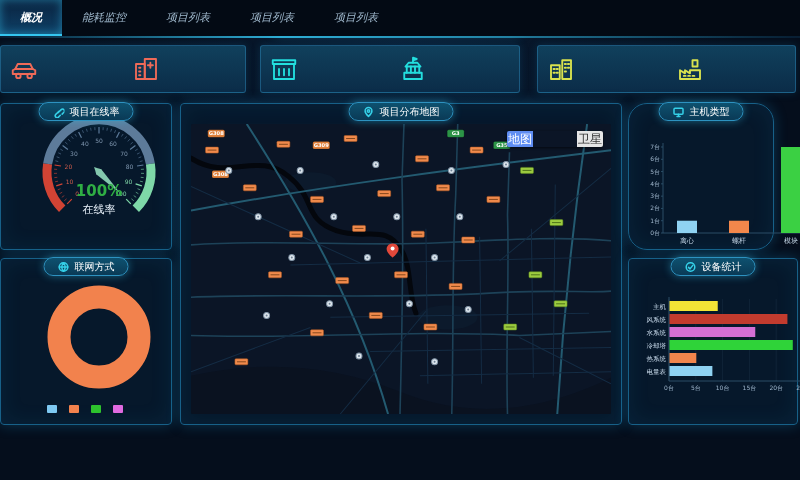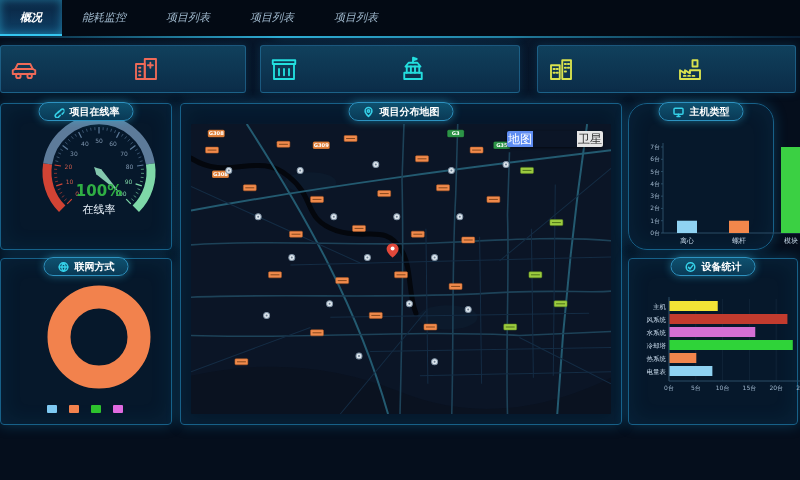--- a/index.html
+++ b/index.html
@@ -41,21 +41,21 @@
   .stat-label { font-size:9px; color:#dcebf8; }
   .stat-value { font-size:15px; font-weight:bold; color:#ffe94e; margin:2px 0 0 10px; min-height:16px; }
   
   .panel { position:absolute; background:rgba(7,25,44,.92);
     border:1px solid #176088; border-radius:4px;
     box-shadow:0 0 14px rgba(26,150,210,.30), inset 0 0 22px rgba(26,150,210,.10); }
   .panel-header { position:absolute; top:-2px; left:50%; transform:translateX(-50%);
     height:19px; padding:0 13px; background:linear-gradient(180deg,#0e516f,#0a3a56);
     border:1px solid #2d92c0; border-radius:10px; z-index:5;
     box-shadow:0 0 8px rgba(53,198,240,.45); display:flex; align-items:center; gap:5px; }
-  .panel-title { font-size:10px; font-weight:bold; color:#fff; white-space:nowrap; }
+  .panel-title { font-size:10px; font-weight:normal; color:#fff; white-space:nowrap; }
   .hdr-ic { display:inline-flex; }
   
   .map-area { position:absolute; left:10px; top:20px; right:10px; bottom:10px;
     background:#0b1526; border-radius:2px; overflow:hidden; }
   .map-controls { position:absolute; top:7px; right:8px; display:flex; z-index:6;
     box-shadow:0 1px 3px rgba(0,0,0,.6); border-radius:2px; overflow:hidden; }
   .map-btn { width:26px; height:16px; font-size:12px; line-height:16px; text-align:center; cursor:pointer; }
   .map-btn.active { background:#5f8df2; color:#fff; }
   .map-btn.plain  { background:#e5e5e5; color:#333;margin-left:44px; }
   

